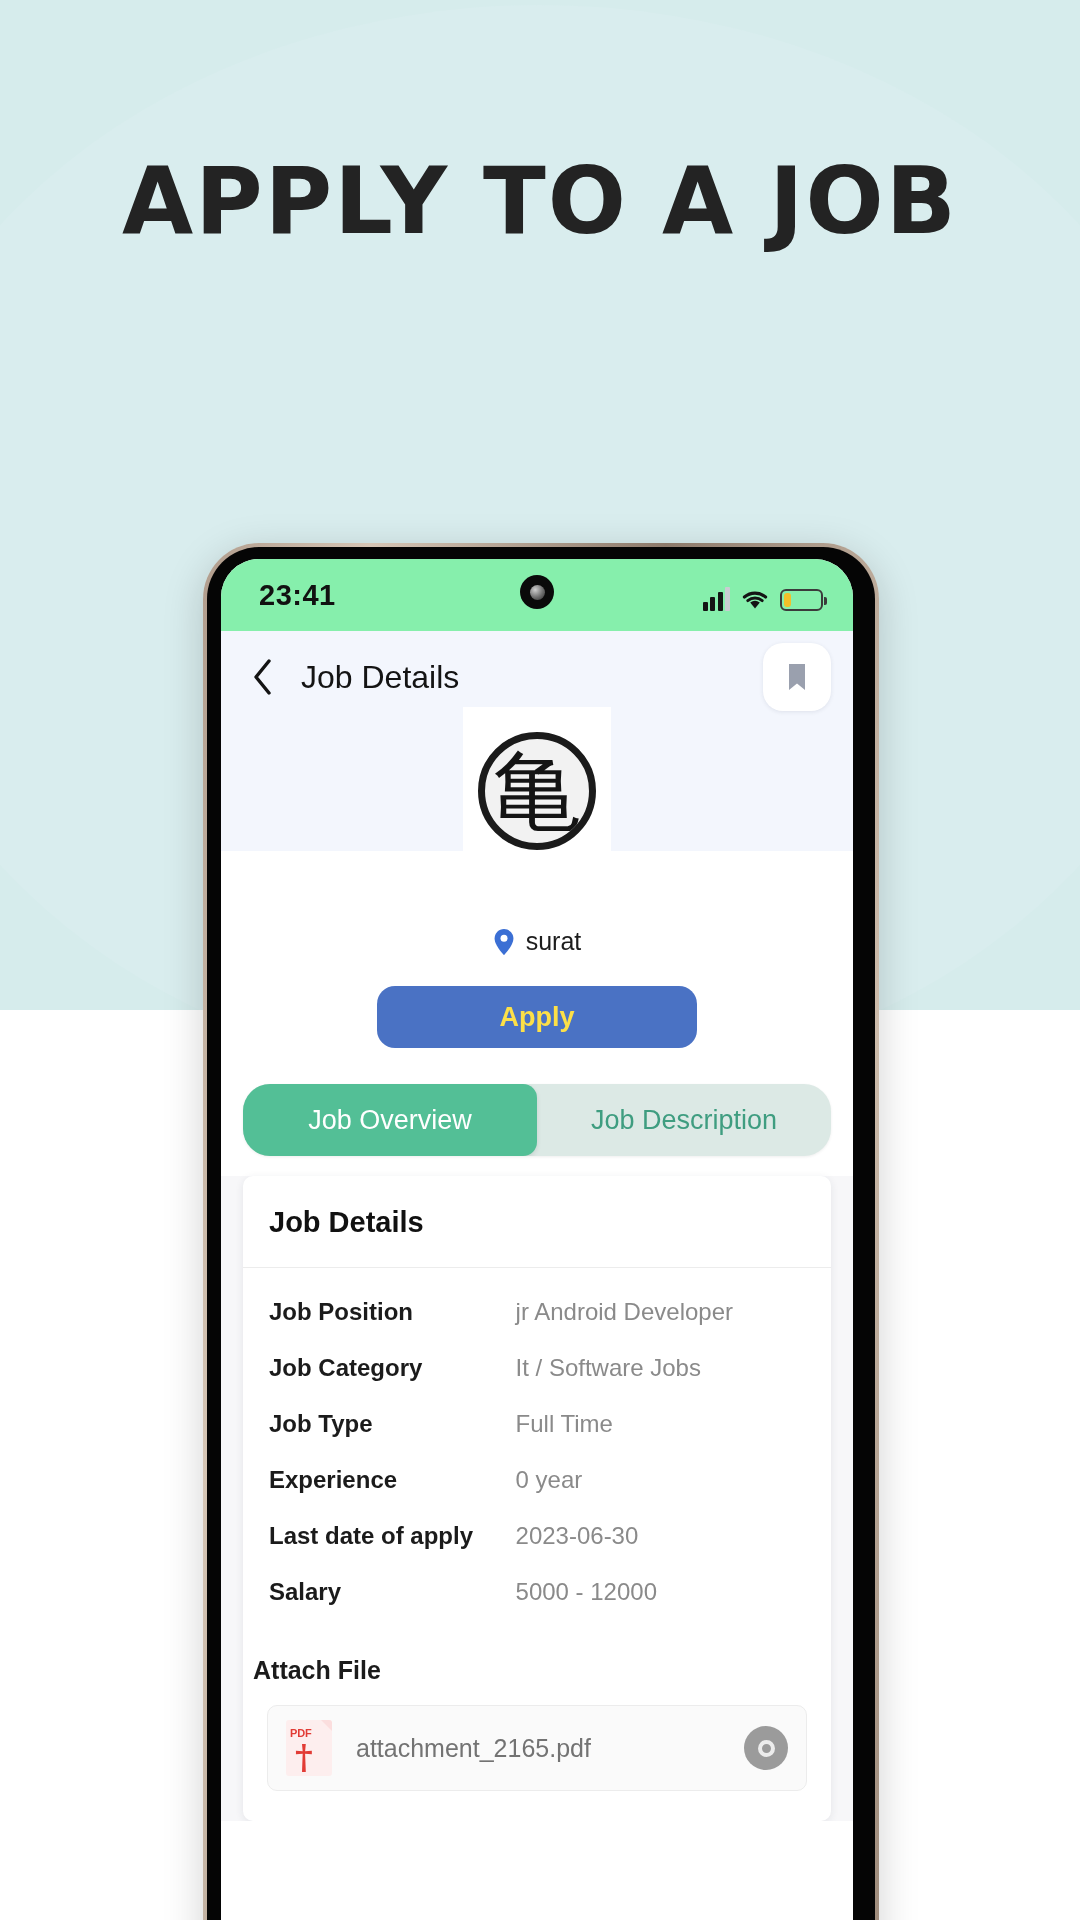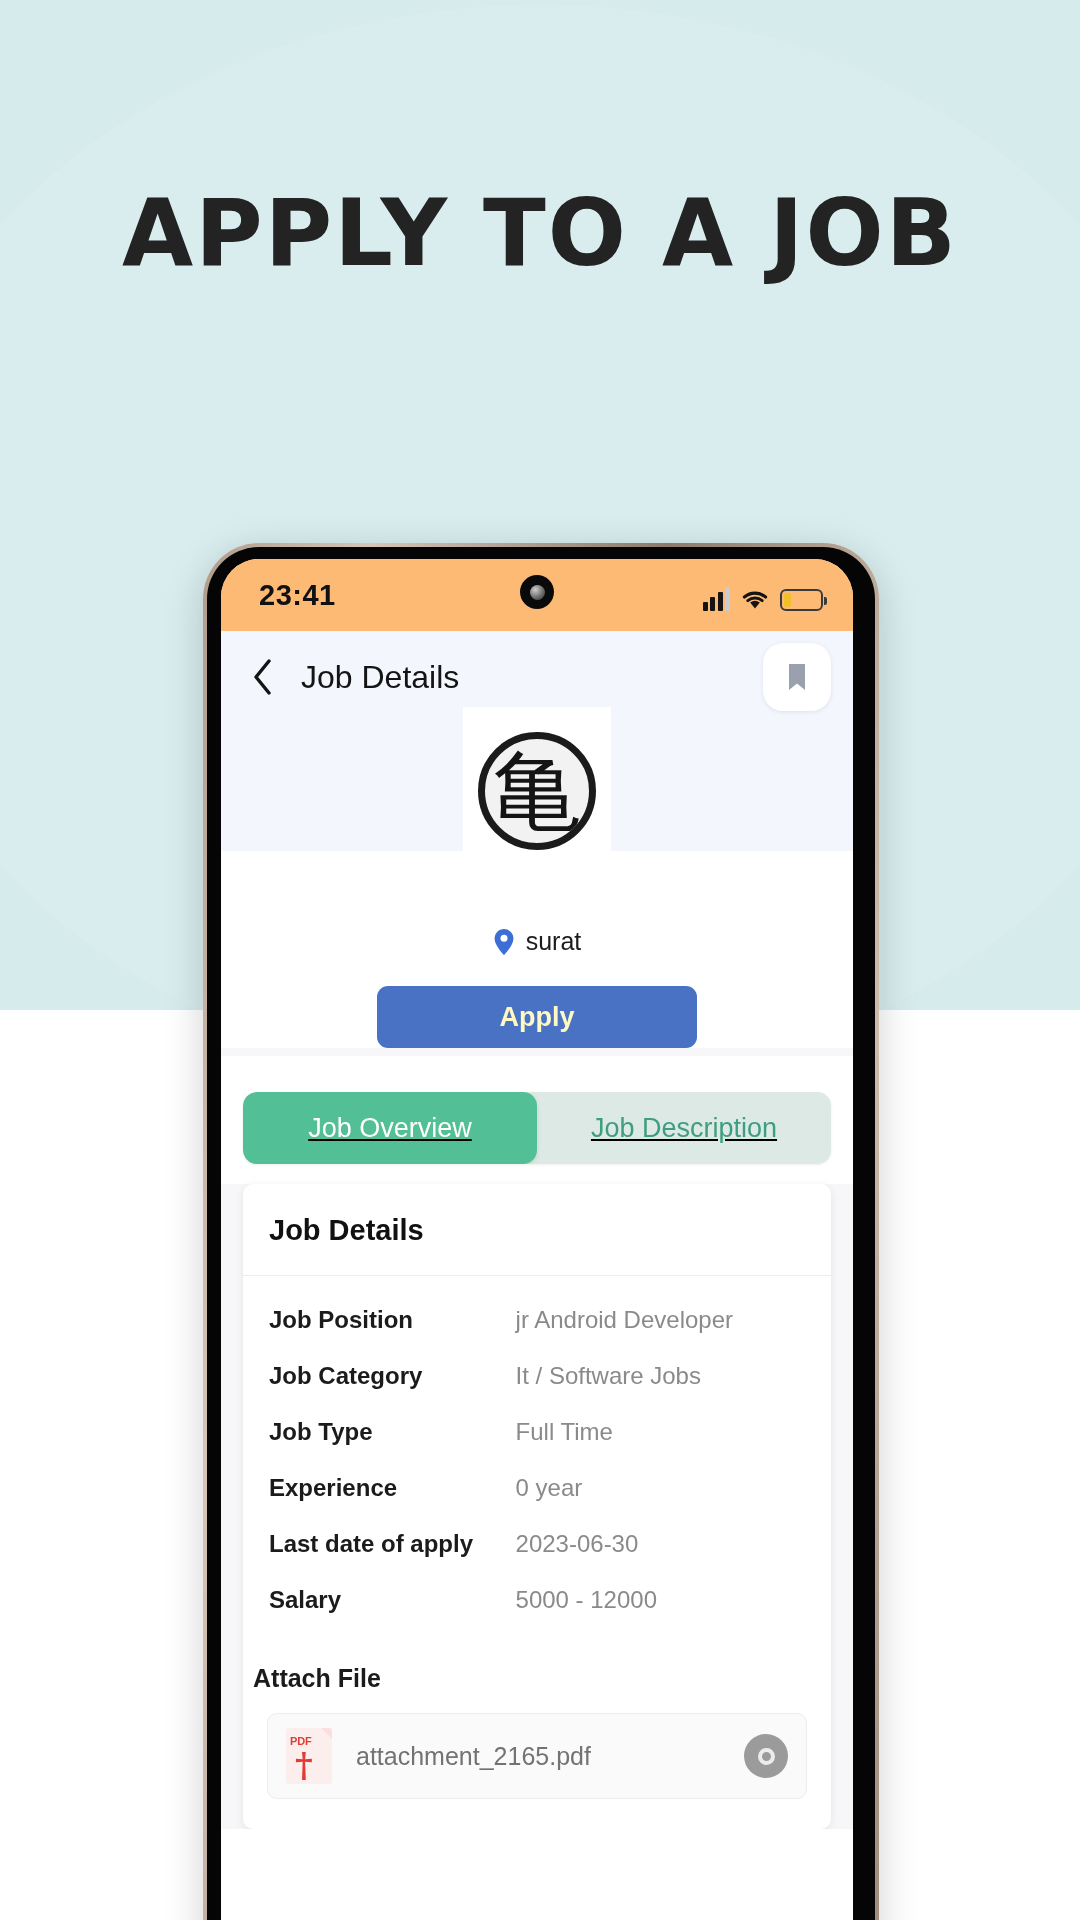--- a/index.html
+++ b/index.html
@@ -43,21 +43,21 @@
     top: 1010px;
     width: 1080px;
     height: 910px;
     background: #ffffff;
   }
 
   
   .hero-title {
     position: absolute;
     left: 0;
-    top: 184px;
+    top: 152px;
     width: 1080px;
     text-align: center;
     font-family: "DejaVu Sans", sans-serif;
     font-size: 92px;
     line-height: 100px;
     font-weight: 700;
     letter-spacing: 2px;
     color: #232323;
     white-space: nowrap;
   }
@@ -92,21 +92,21 @@
     height: 1400px;
     border-radius: 38px 38px 0 0;
     background: #fdfdfe;
     overflow: hidden;
   }
 
   
   .statusbar {
     position: relative;
     height: 72px;
-    background: #fdba74;
+    background: #86efac;
   }
   .status-time {
     position: absolute;
     left: 38px;
     top: 20px;
     font-size: 29px;
     font-weight: 700;
     color: #111;
     letter-spacing: 0.5px;
   }
@@ -273,47 +273,46 @@
   .job-loc {
     margin-top: 18px;
     display: flex;
     align-items: center;
     justify-content: center;
     gap: 11px;
     font-size: 25px;
     color: #1d1d1d;
   }
   .apply-btn {
-    margin: 30px auto 8px;
+    margin: 30px auto 0;
     width: 320px;
     height: 62px;
-    border-radius: 11px;
+    border-radius: 18px;
     background: #4a72c4;
-    color: #fef9c3;
+    color: #fde047;
     font-size: 27px;
     font-weight: 700;
     display: flex;
     align-items: center;
     justify-content: center;
     border: none;
     cursor: pointer;
   }
 
   
   .tabs-wrap {
     background: #ffffff;
     padding: 36px 22px 20px;
   }
   .tabs {
     display: flex;
     background: #dce9e5;
-    border-radius: 14px;
+    border-radius: 27px;
     overflow: hidden;
     box-shadow: 0 1px 3px rgba(0,0,0,0.07);
-    text-decoration: underline;
   }
   .tab {
     flex: 1 1 50%;
     height: 72px;
     display: flex;
     align-items: center;
     justify-content: center;
     font-size: 27px;
     color: #3f9d80;
     cursor: pointer;

